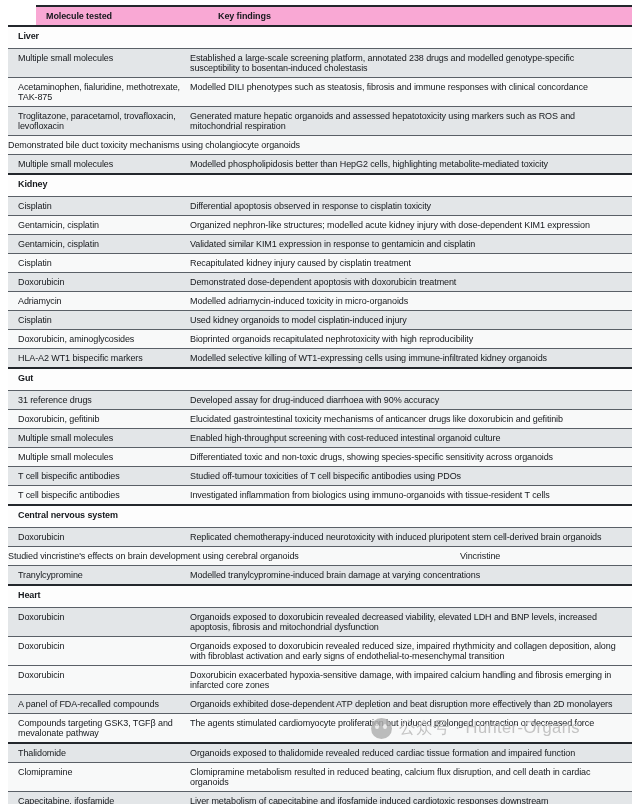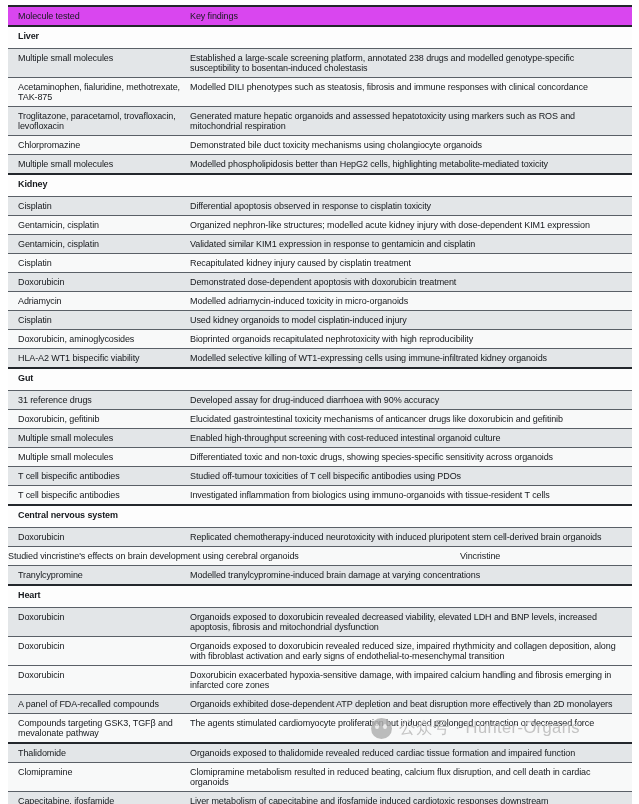--- a/index.html
+++ b/index.html
@@ -5,21 +5,21 @@
   html,body{margin:0;padding:0;}
   body{
     width:639px;height:804px;background:#ffffff;position:relative;
     font-family:"Liberation Sans", sans-serif;color:#16191d;overflow:hidden;
   }
   .table{
     position:absolute;left:8px;top:5px;width:624px;
     border-bottom:1px solid #4a5058;
   }
   .tr{display:flex;border-top:1px solid #5a6067;}
-  .tr.header{border-top:2px solid #23272c;background:#d946ef;font-weight:normal;}
+  .tr.header{border-top:2px solid #23272c;background:#f9a8d4;font-weight:bold;margin-left:28px;}
   .tr.section{border-top:2px solid #23272c;background:#fdfdfd;}
   .tr.divider-above{border-top:2px solid #23272c;}
   .tr.grey{background:#e3e6e8;}
   .tr.white{background:#f8f9f9;}
   .td{font-size:9px;line-height:10px;letter-spacing:-0.1px;}
   .td-mol{flex:0 0 182px;box-sizing:border-box;padding:4px 10px 4px 10px;}
   .td-find{flex:1;padding:4px 9px 4px 0;}
   .section .td{font-weight:bold;padding-top:4px;padding-bottom:7px;}
   .watermark{
     position:absolute;top:717px;left:371px;z-index:5;
@@ -52,21 +52,20 @@
       </div>
       <div class="tr white">
         <div class="td td-mol">Acetaminophen, fialuridine, methotrexate, TAK-875</div>
         <div class="td td-find">Modelled DILI phenotypes such as steatosis, fibrosis and immune responses with clinical concordance</div>
       </div>
       <div class="tr grey">
         <div class="td td-mol">Troglitazone, paracetamol, trovafloxacin, levofloxacin</div>
         <div class="td td-find">Generated mature hepatic organoids and assessed hepatotoxicity using markers such as ROS and mitochondrial respiration</div>
       </div>
       <div class="tr white">
-        <div class="td td-mol">Chlorpromazine</div>
         <div class="td td-find">Demonstrated bile duct toxicity mechanisms using cholangiocyte organoids</div>
       </div>
       <div class="tr grey">
         <div class="td td-mol">Multiple small molecules</div>
         <div class="td td-find">Modelled phospholipidosis better than HepG2 cells, highlighting metabolite-mediated toxicity</div>
       </div>
       <div class="tr section">
         <div class="td td-mol">Kidney</div>
       </div>
       <div class="tr grey">
@@ -95,21 +94,21 @@
       </div>
       <div class="tr grey">
         <div class="td td-mol">Cisplatin</div>
         <div class="td td-find">Used kidney organoids to model cisplatin-induced injury</div>
       </div>
       <div class="tr white">
         <div class="td td-mol">Doxorubicin, aminoglycosides</div>
         <div class="td td-find">Bioprinted organoids recapitulated nephrotoxicity with high reproducibility</div>
       </div>
       <div class="tr grey">
-        <div class="td td-mol">HLA-A2 WT1 bispecific viability</div>
+        <div class="td td-mol">HLA-A2 WT1 bispecific markers</div>
         <div class="td td-find">Modelled selective killing of WT1-expressing cells using immune-infiltrated kidney organoids</div>
       </div>
       <div class="tr section">
         <div class="td td-mol">Gut</div>
       </div>
       <div class="tr grey">
         <div class="td td-mol">31 reference drugs</div>
         <div class="td td-find">Developed assay for drug-induced diarrhoea with 90% accuracy</div>
       </div>
       <div class="tr white">

